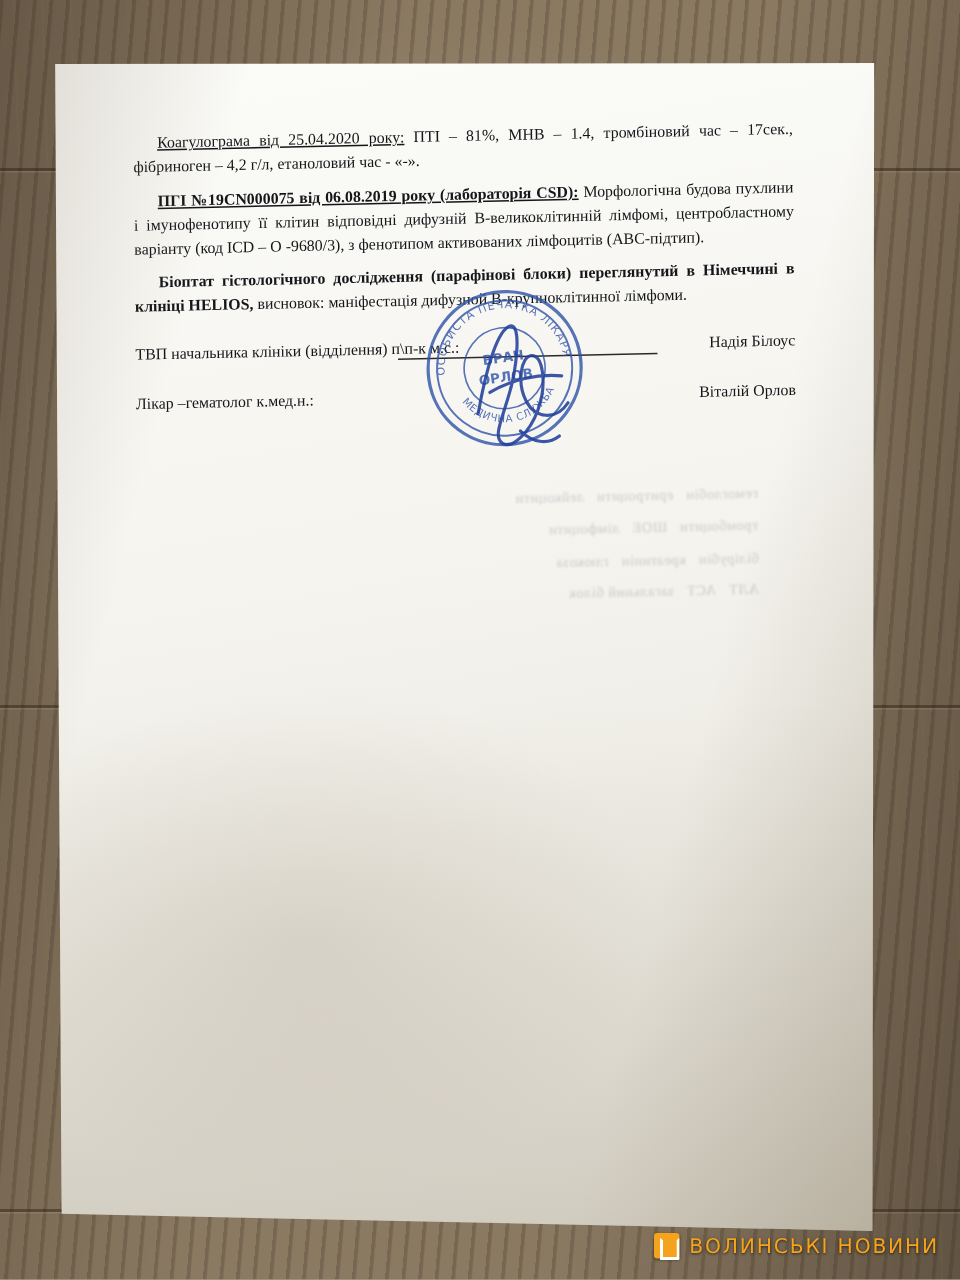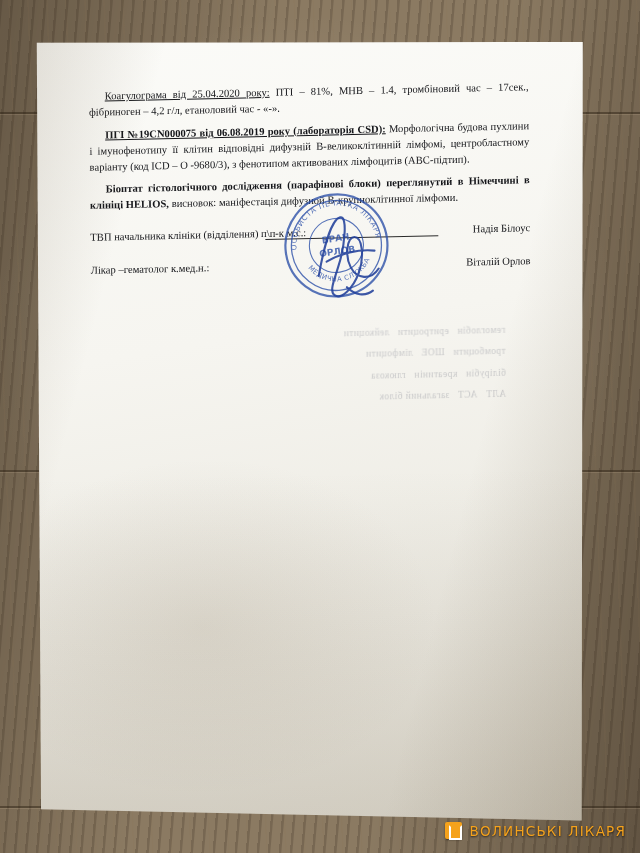--- a/index.html
+++ b/index.html
@@ -271,16 +271,16 @@
           <path d="M46,84 C54,92 64,94 72,88"></path>
         </g>
       </svg>
     </div>
 
     <div class="paper-shade"></div>
   </div>
 
   <div class="watermark">
     <span class="wm-mark"></span>
-    <span class="wm-text-orange">ВОЛИНСЬКІ ЛІКАРЯ</span>
+    <span class="wm-text-orange">ВОЛИНСЬКІ НОВИНИ</span>
   </div>
 
 </div>
 
 </body></html>

